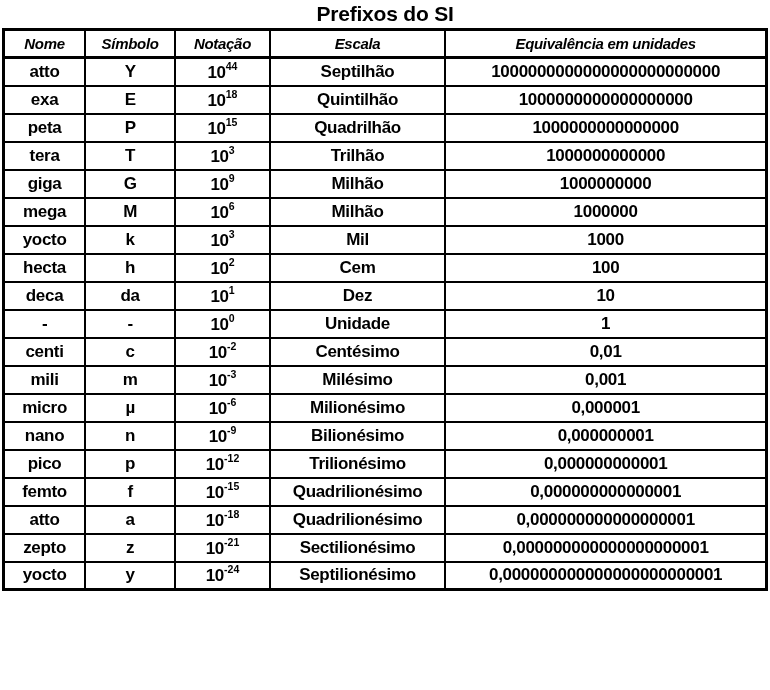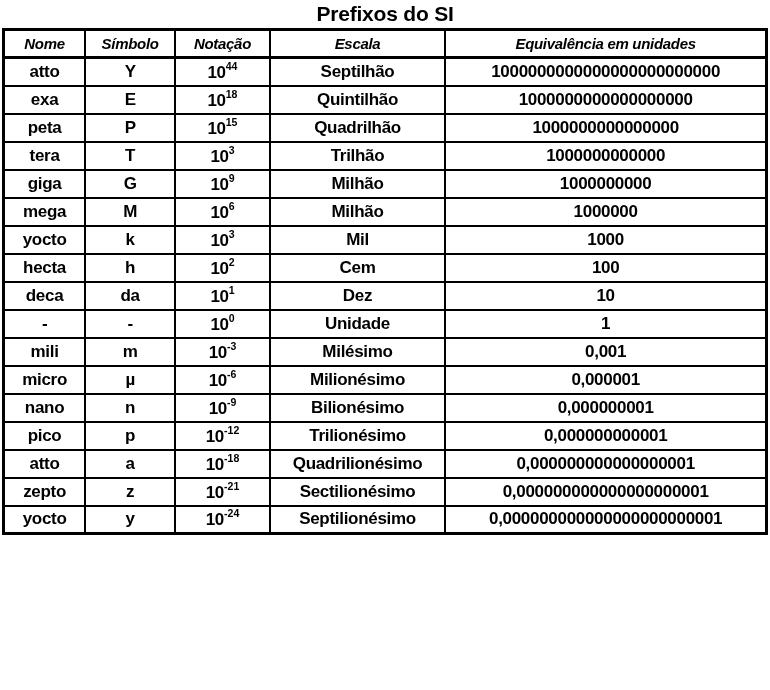--- a/index.html
+++ b/index.html
@@ -159,20 +159,27 @@
           <td>10</td>
         </tr>
         <tr>
           <td>-</td>
           <td>-</td>
           <td>10<sup>0</sup></td>
           <td>Unidade</td>
           <td>1</td>
         </tr>
         <tr>
+          <td>centi</td>
+          <td>c</td>
+          <td>10<sup>-2</sup></td>
+          <td>Centésimo</td>
+          <td>0,01</td>
+        </tr>
+        <tr>
           <td>mili</td>
           <td>m</td>
           <td>10<sup>-3</sup></td>
           <td>Milésimo</td>
           <td>0,001</td>
         </tr>
         <tr>
           <td>micro</td>
           <td>µ</td>
           <td>10<sup>-6</sup></td>
@@ -187,20 +194,27 @@
           <td>0,000000001</td>
         </tr>
         <tr>
           <td>pico</td>
           <td>p</td>
           <td>10<sup>-12</sup></td>
           <td>Trilionésimo</td>
           <td>0,000000000001</td>
         </tr>
         <tr>
+          <td>femto</td>
+          <td>f</td>
+          <td>10<sup>-15</sup></td>
+          <td>Quadrilionésimo</td>
+          <td>0,000000000000001</td>
+        </tr>
+        <tr>
           <td>atto</td>
           <td>a</td>
           <td>10<sup>-18</sup></td>
           <td>Quadrilionésimo</td>
           <td>0,000000000000000001</td>
         </tr>
         <tr>
           <td>zepto</td>
           <td>z</td>
           <td>10<sup>-21</sup></td>

